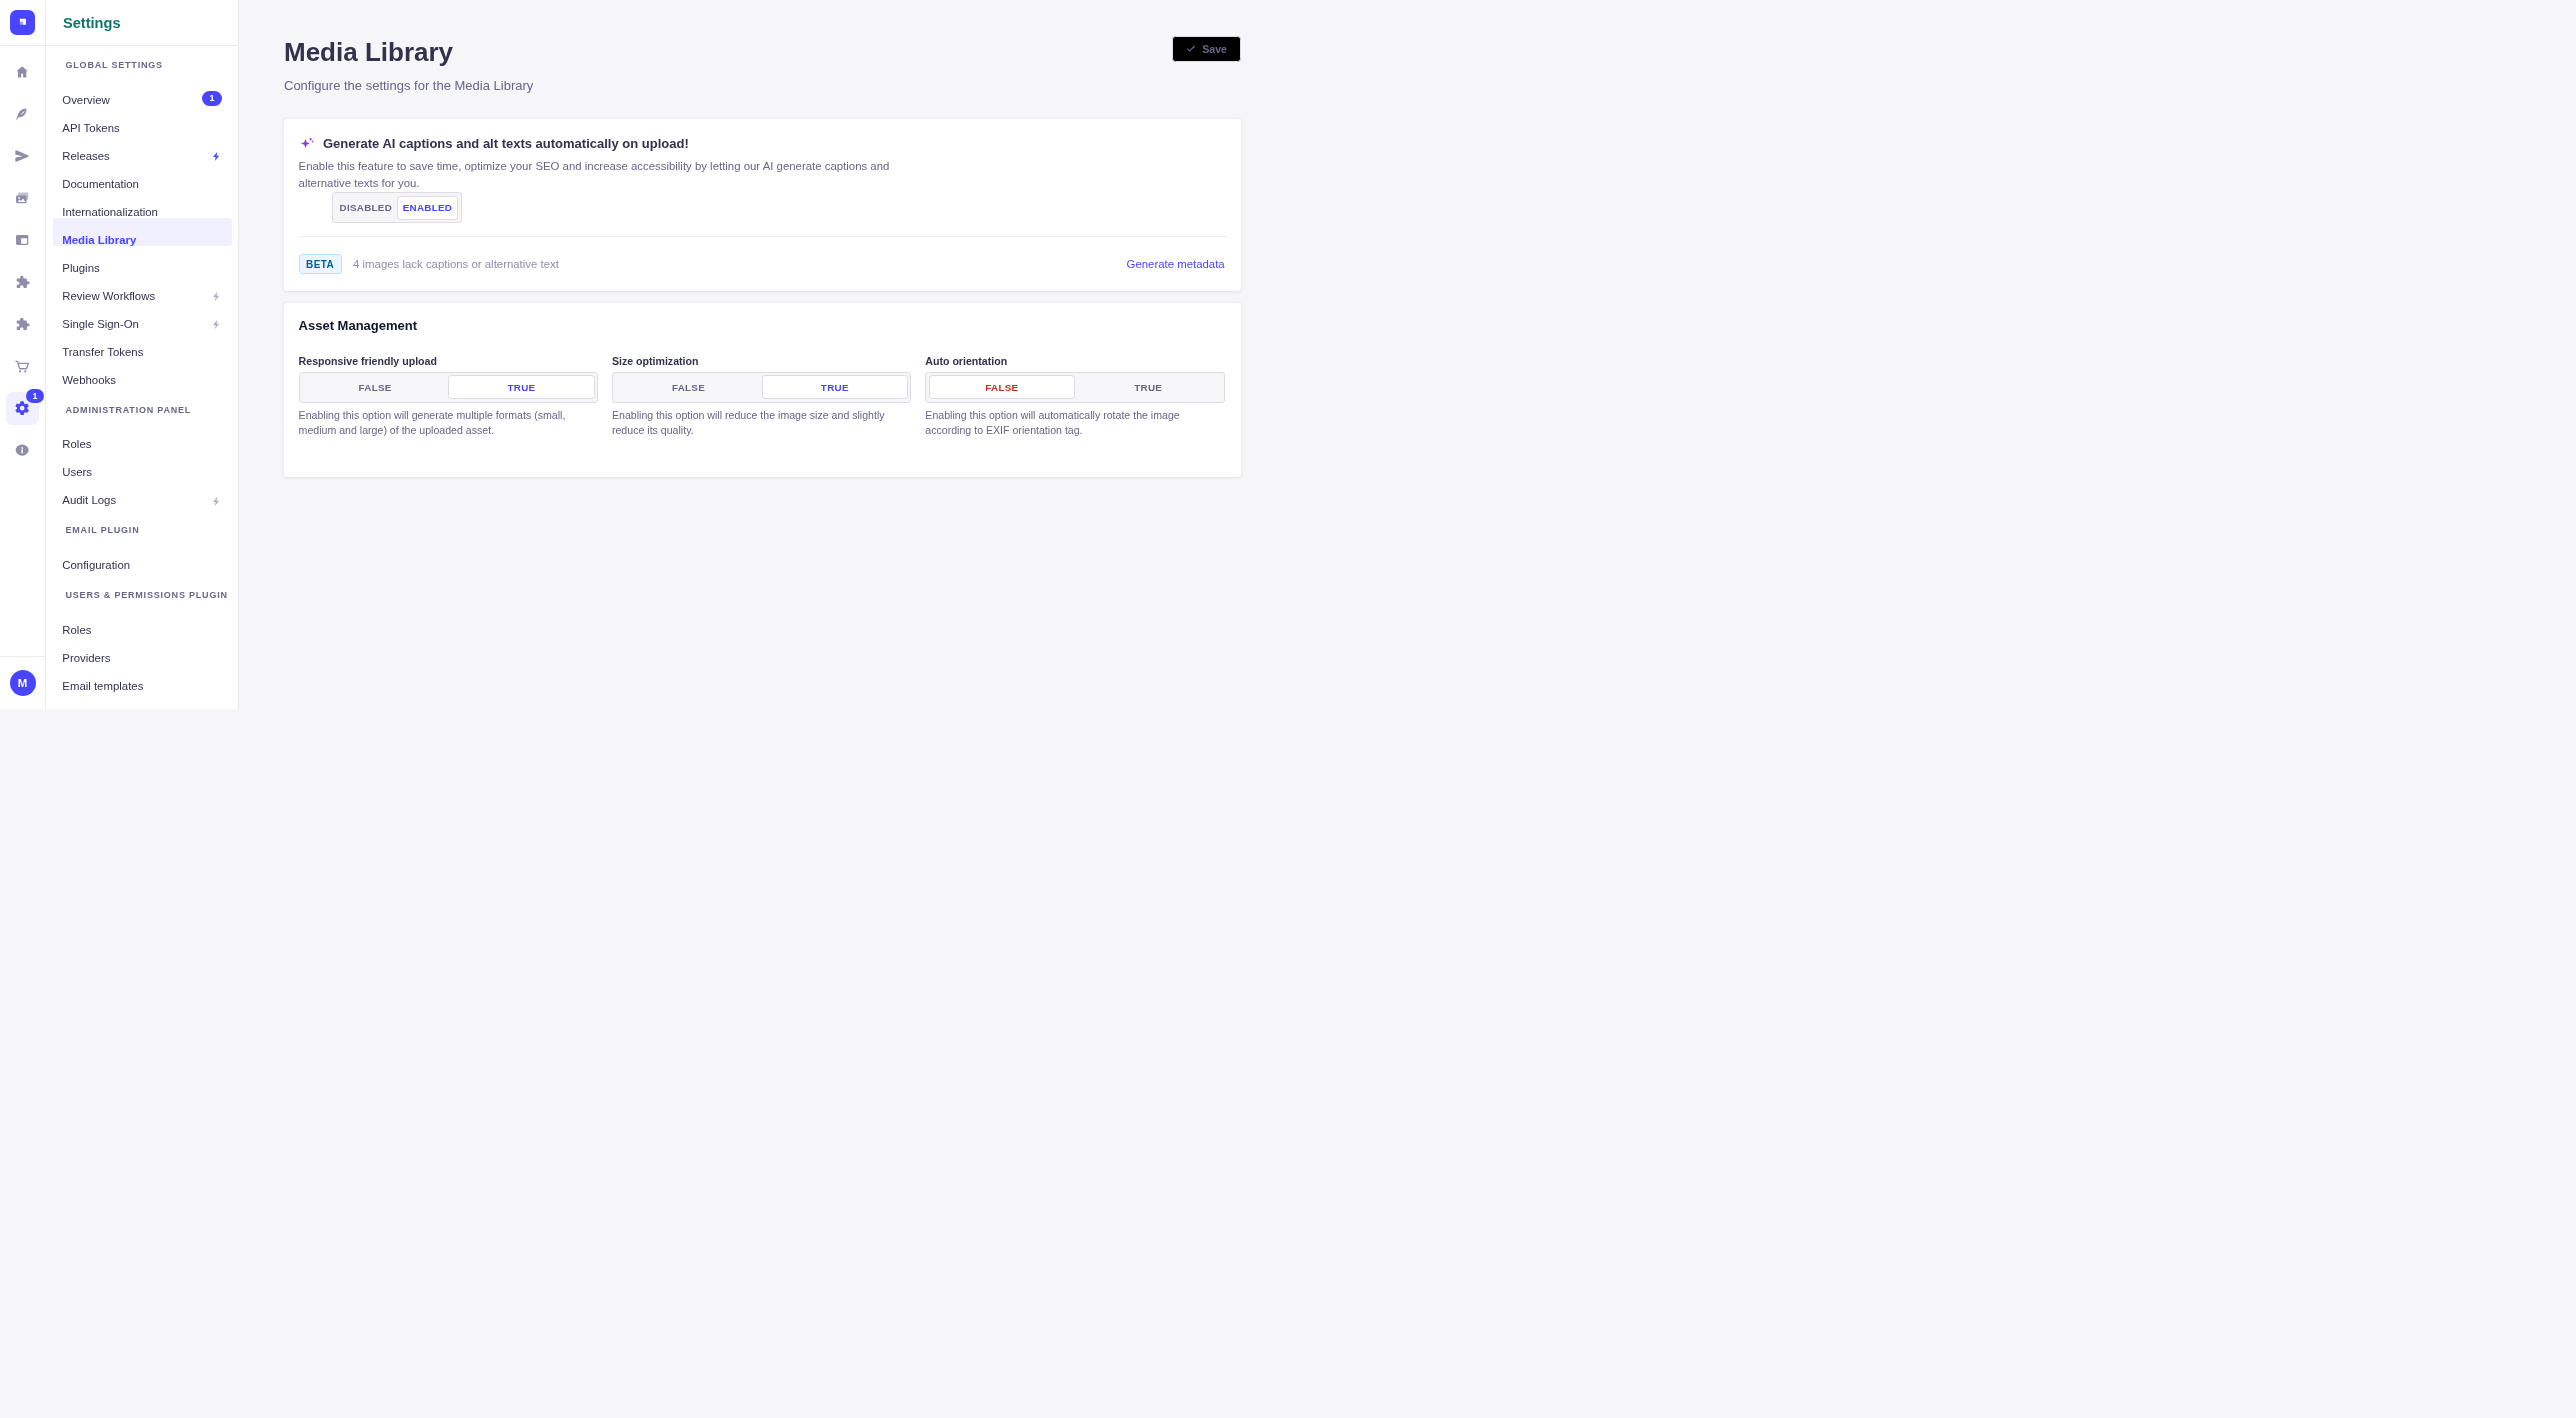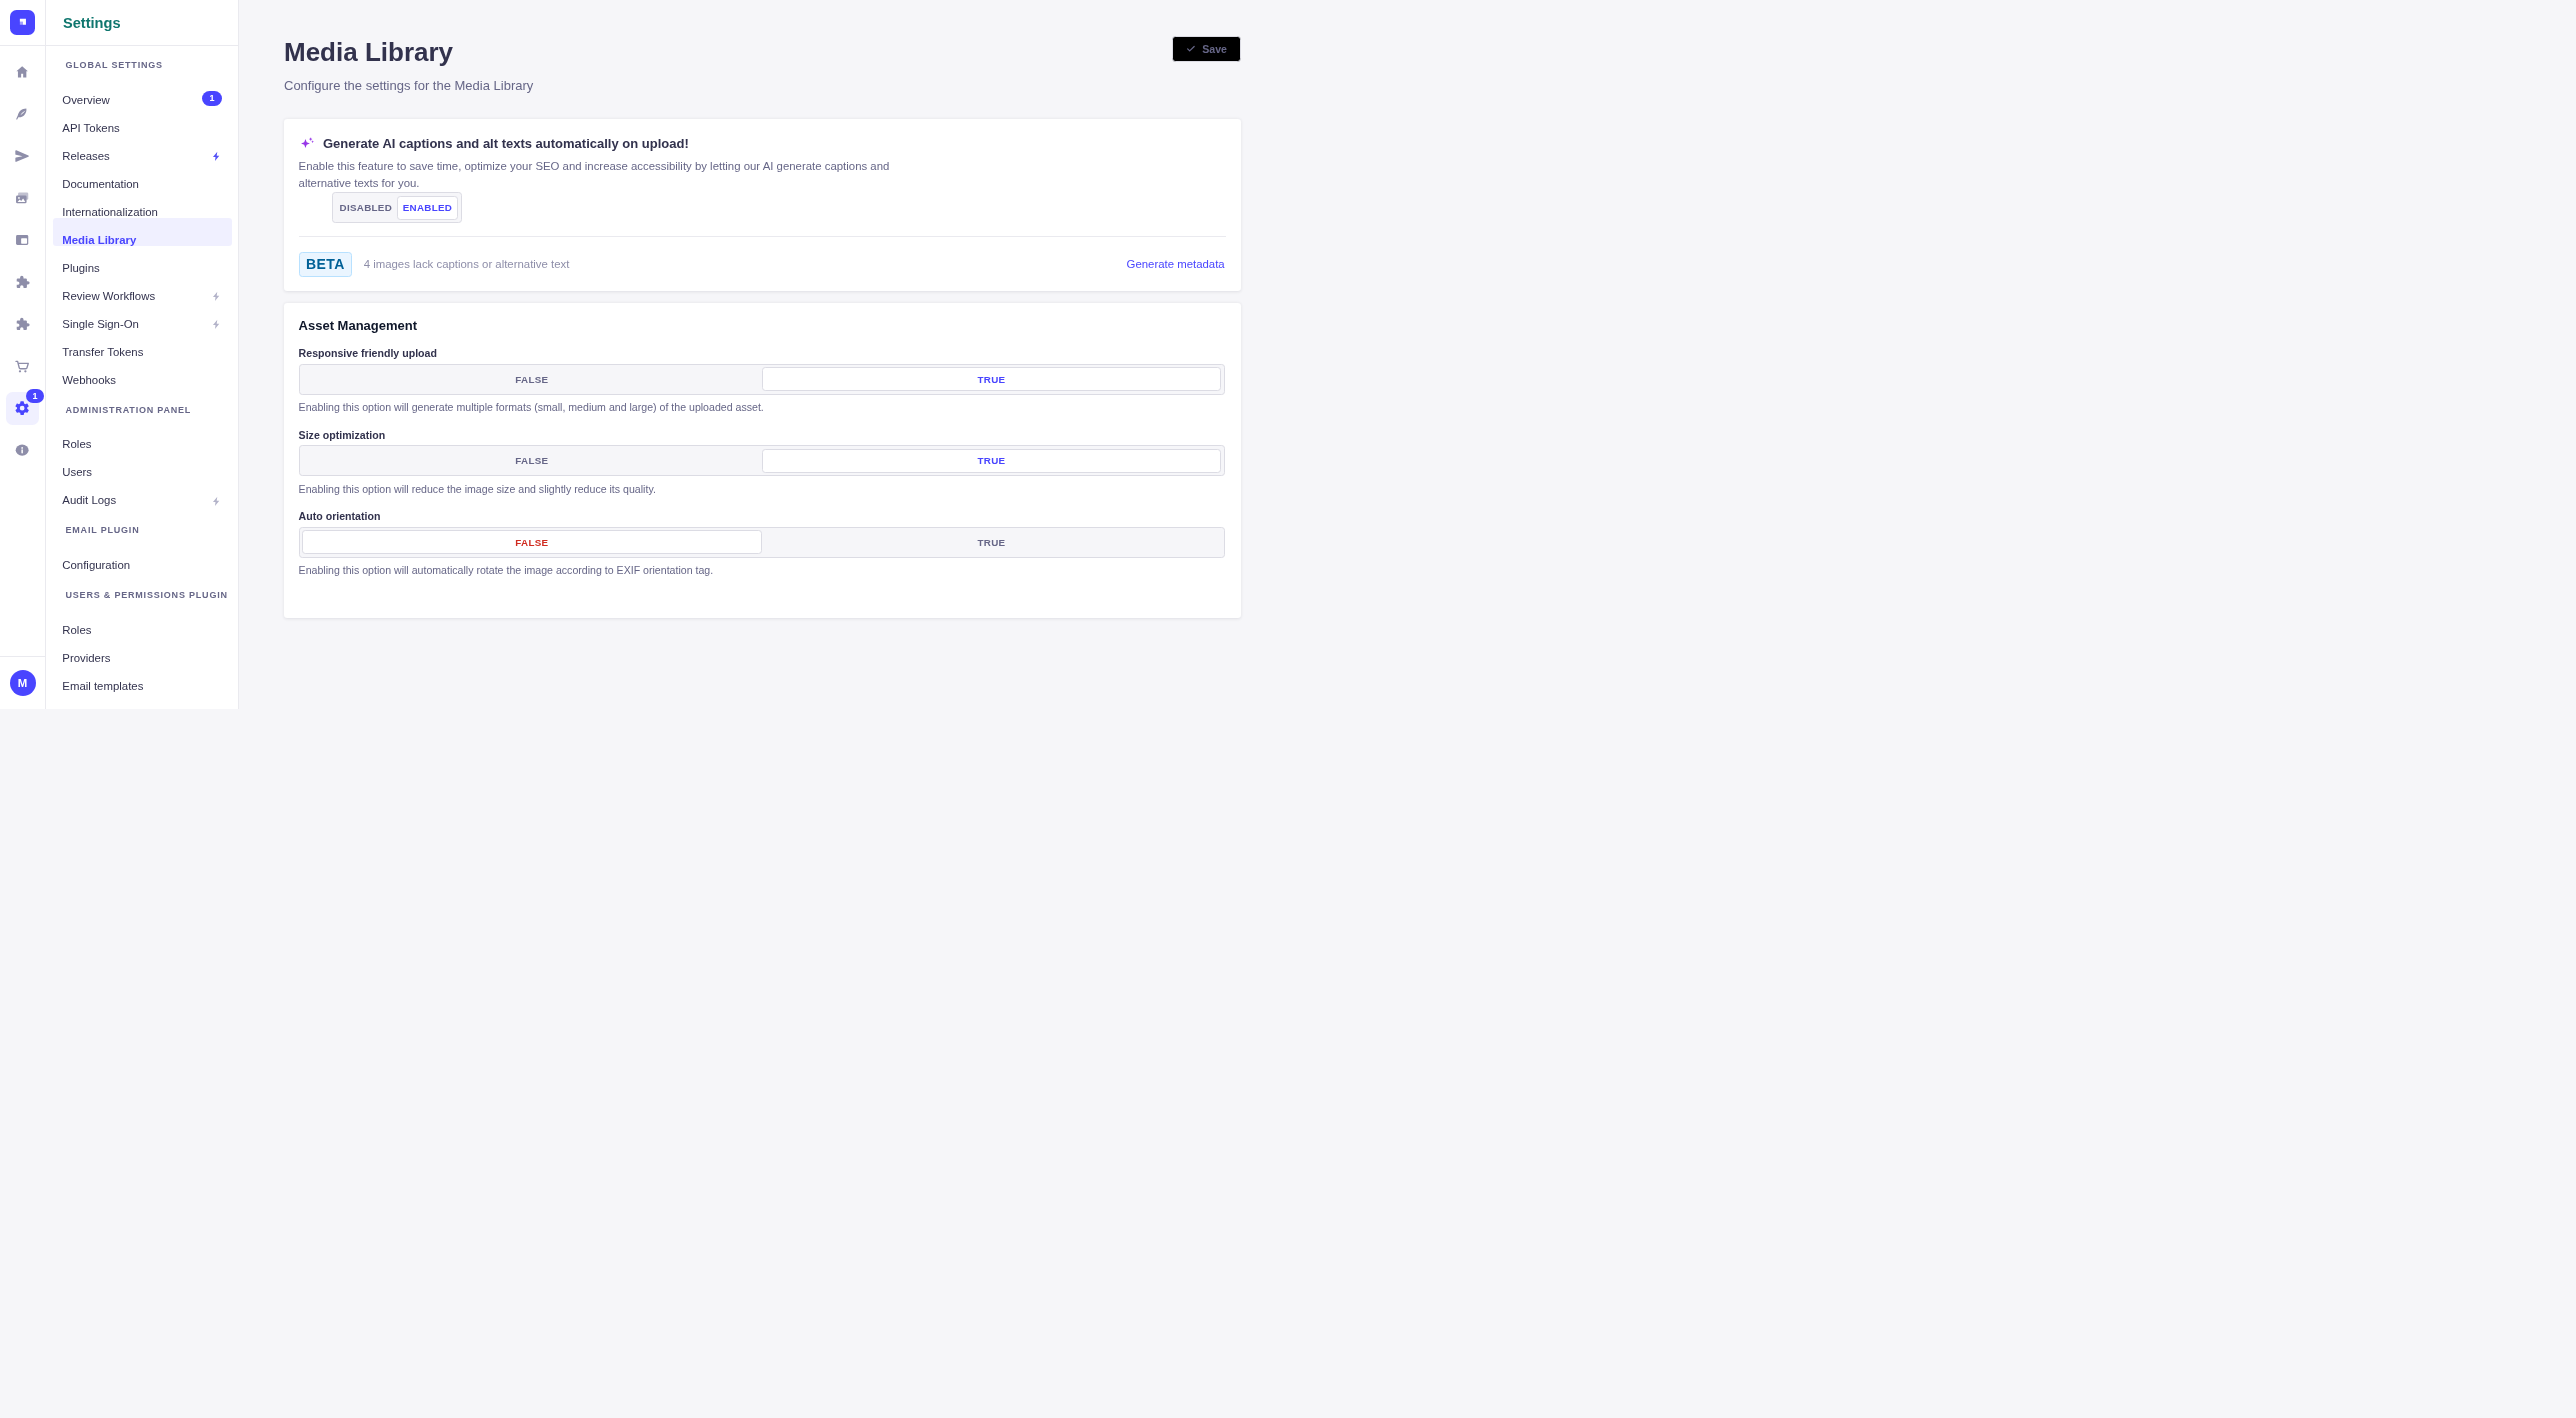--- a/index.html
+++ b/index.html
@@ -96,42 +96,42 @@
   .ai-top { display:flex; justify-content:flex-start; padding:16.3px 16.3px 13px 14.6px;flex-direction:column; }
   .ai-head { display:flex; align-items:center; gap:8.1px; }
   .ai-head svg { width:16.3px; height:16.3px; flex:none; }
   .ai-title { font-size:13px; font-weight:600; color:#32324d; }
   .ai-desc { margin-top:6.5px; font-size:11.4px; line-height:17px; color:#666687; max-width:602px; }
   .divider { height:0.8px; background:#eaeaef; margin:0 14.6px; }
   .ai-bottom { height:54px; display:flex; align-items:center; justify-content:space-between; padding:0 16.3px 0 14.6px; }
   .ai-bottom-left { display:flex; align-items:center; gap:11.4px; }
   .beta-badge {
     background:#eaf5ff; border:0.8px solid #b8e1ff; color:#006096; border-radius:3.3px;
-    font-size:14px; font-weight:bold; letter-spacing:0.4px; padding:3.3px 6.5px;
+    font-size:10px; font-weight:bold; letter-spacing:0.4px; padding:3.3px 6.5px;
   }
   .status-text { font-size:11.4px; color:#8e8ea9; }
   .link { font-size:11.4px; color:#4945ff; font-weight:500; cursor:pointer; text-decoration:none; }
   
   .seg {
     display:flex; background:#f6f6f9; border:0.8px solid #dcdce4; border-radius:3.3px;
     padding:2.4px; height:31px;
   }
   .seg-option {
     flex:1; display:flex; align-items:center; justify-content:center;
     font-size:9.8px; font-weight:bold; letter-spacing:0.3px; color:#666687;
     border-radius:3.3px; cursor:pointer; border:0.8px solid transparent;
   }
   .seg-option.on-true  { background:#fff; border-color:#dcdce4; color:#4945ff; }
   .seg-option.on-false { background:#fff; border-color:#dcdce4; color:#d02b20; }
   .ai-toggle { width:130px; flex:none; margin-left:33px; }
   
   .asset-card { margin-top:11.4px; padding:14.6px 16.3px 26px 14.6px; }
   .section-title { font-size:13px; font-weight:600; color:#0f172a; line-height:18px; }
   .fields-grid {
-    margin-top:12px; display:grid; grid-template-columns:1fr;
+    margin-top:20px; display:grid; grid-template-columns:1fr 1fr 1fr;
     column-gap:19.5px; row-gap:16.3px;gap:14px;
   }
   .field-label { font-size:10.6px; font-weight:600; color:#32324d; line-height:13px; }
   .field .seg { margin-top:3.3px; }
   .field-hint { margin-top:5.7px; font-size:10.6px; line-height:14.6px; color:#666687; }
 </style>
 </head>
 <body>
 
 <div class="rail">

